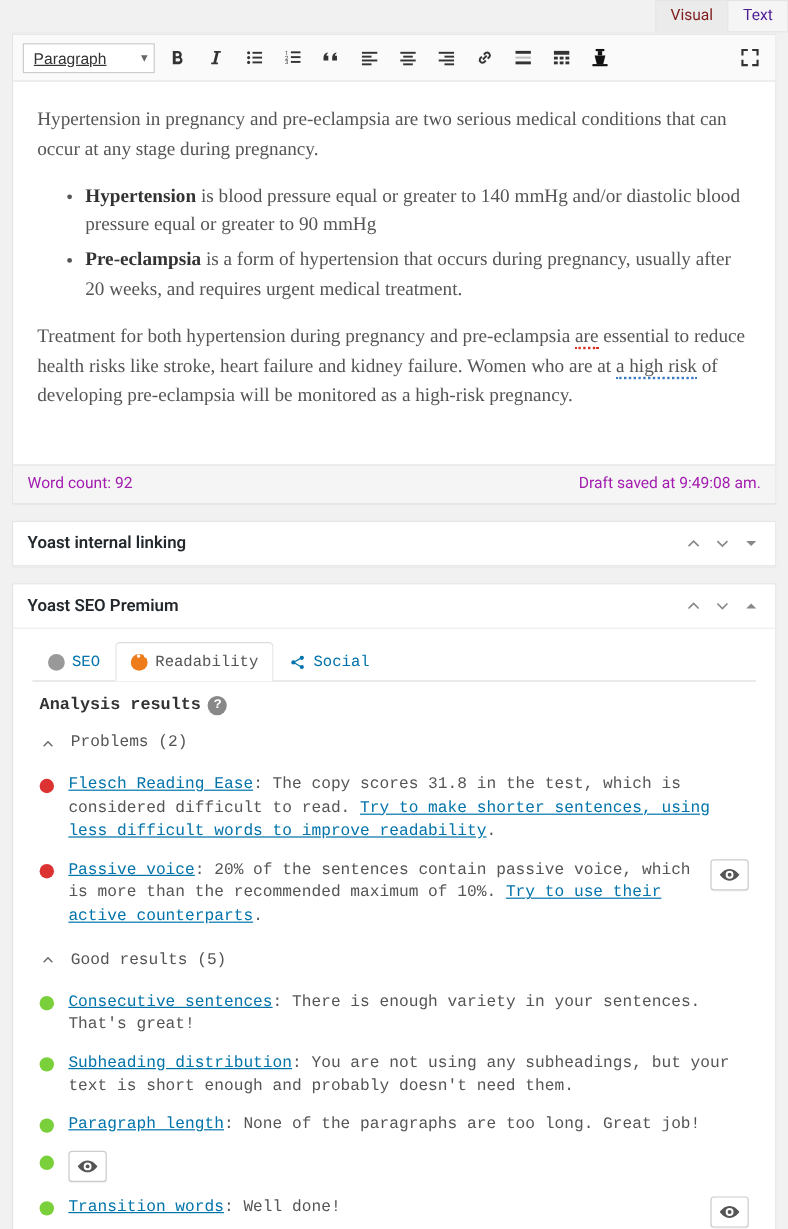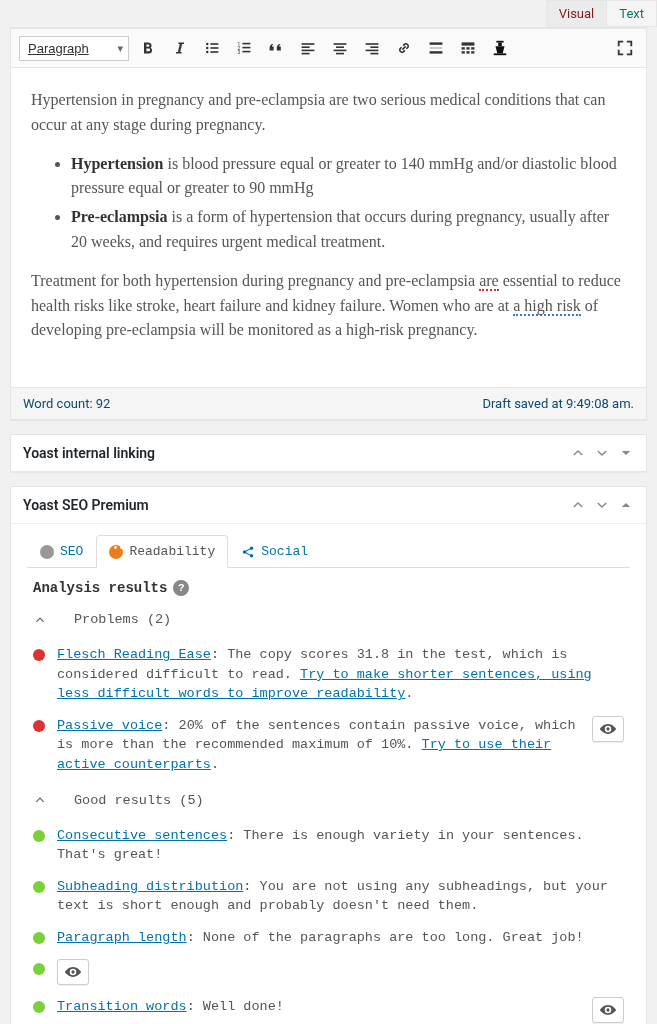--- a/index.html
+++ b/index.html
@@ -10,21 +10,21 @@
     font-size: 13px;
     color: #444;
   }
   .page { width: 657px; margin: 0 auto; background: #f1f1f1; padding: 0 0 30px 0; }
   .editor-box { margin: 0 10px 14px 10px; background: #fff; border: 1px solid #e5e5e5; box-shadow: 0 1px 1px rgba(0,0,0,0.04); }
   .editor-tabs { display: flex; justify-content: flex-end; background: #f1f1f1; }
   .etab {
     padding: 5px 12px;
     border: 1px solid #e5e5e5;
     background: #f5f5f5;
-    color: #0f766e;
+    color: #4c1d95;
     cursor: pointer;
     font-size: 13px;
   }
   .etab.active { background: #ebebeb; border-bottom: 1px solid #ebebeb; color:#7f1d1d; }
   .etab + .etab { margin-left: -1px; }
   .toolbar {
     display: flex;
     align-items: center;
     gap: 6px;
     padding: 6px 8px;
@@ -76,21 +76,21 @@
   .editor-content li { margin-bottom: 4px; list-style: disc; }
   .editor-content b { color: #333; }
   .spell-red { border-bottom: 2px dotted #d93025; }
   .spell-blue { border-bottom: 2px dotted #3b78c6; }
   .status-bar {
     display: flex;
     justify-content: space-between;
     padding: 8px 12px;
     border-top: 1px solid #e5e5e5;
     background: #f5f5f5;
-    color: #0c4a6e;
+    color: #a21caf;
     font-size: 13px;
   }
   .panel {
     margin: 0 10px 14px 10px;
     background: #fff;
     border: 1px solid #e5e5e5;
     box-shadow: 0 1px 1px rgba(0,0,0,0.04);
   }
   .panel-header {
     display: flex;
@@ -124,21 +124,21 @@
   }
   .seo-dot { width: 14px; height: 14px; border-radius: 50%; display:inline-block; }
   .analysis-title { display:flex; align-items:center; gap:6px; font-weight:700; margin: 10px 0 16px 6px; color:#333; font-size: 14px; }
   .help-icon {
     width: 16px; height: 16px;
     background: #888; color:#fff; border-radius:50%;
     display:inline-flex; align-items:center; justify-content:center;
     font-size:11px; font-weight:700;
   }
   .section-head {
-    display:flex; align-items:center; gap:27px;
+    display:flex; align-items:center; gap:12px;
     color:#555; font-size: 13.5px;
     margin: 12px 0 12px 6px;
     cursor: pointer;
   }
   .section-chev { color:#777; width:14px; display:inline-flex; justify-content:center; }
   .issue-list { list-style: none; padding: 0; margin: 0 0 12px 0; }
   .issue {
     display: flex;
     align-items: flex-start;
     gap: 12px;

